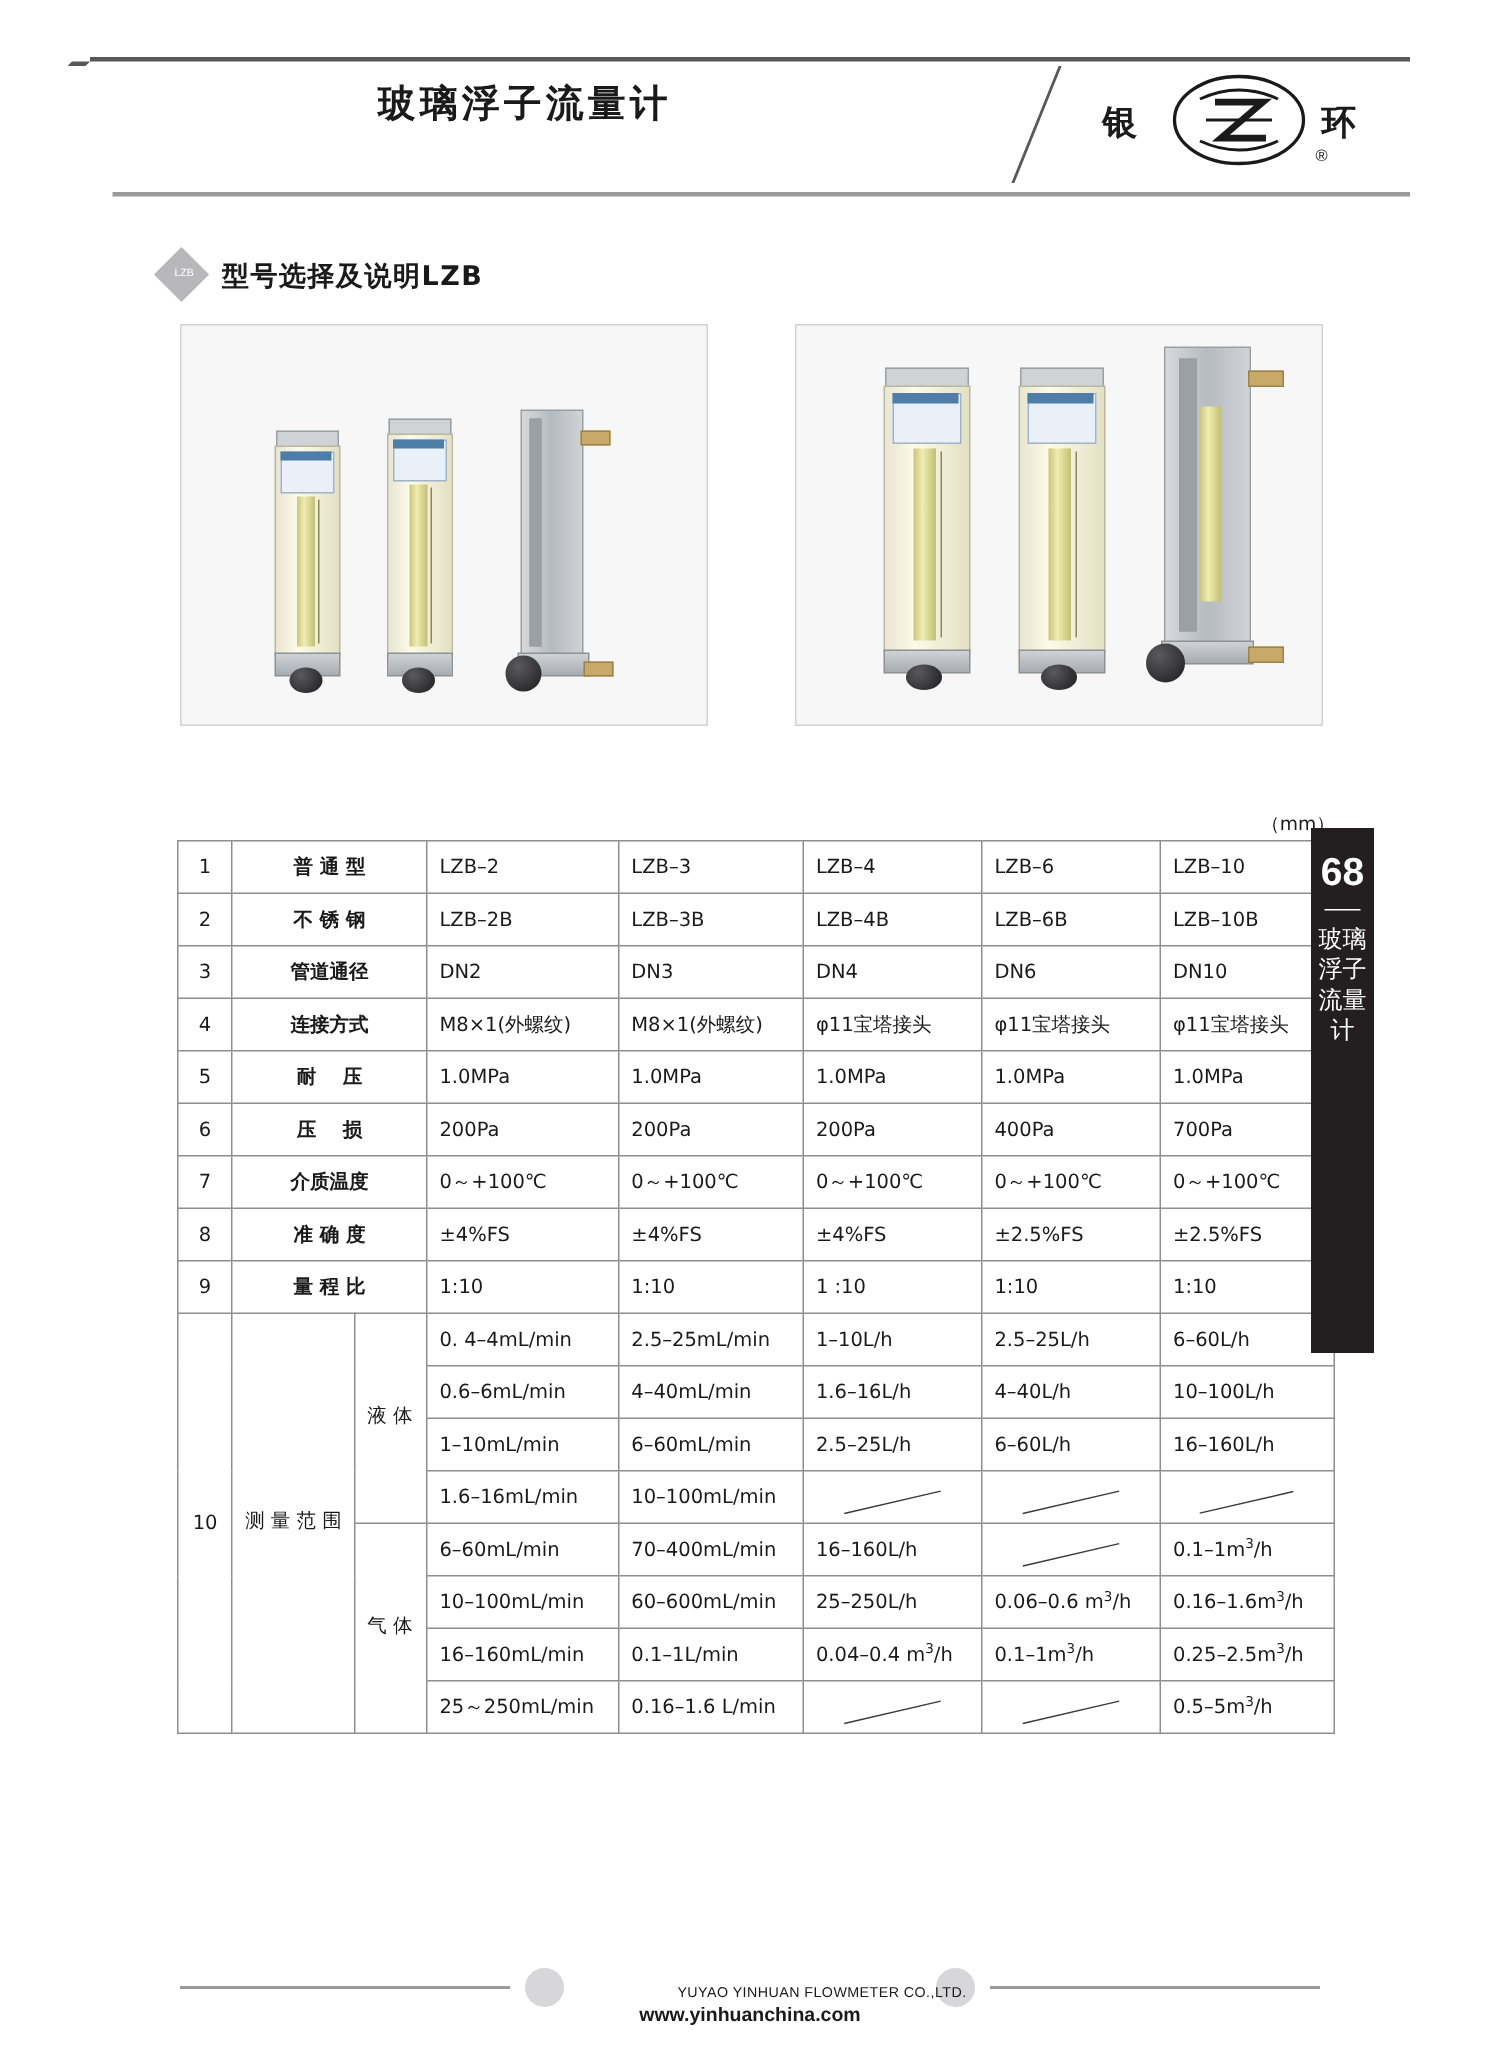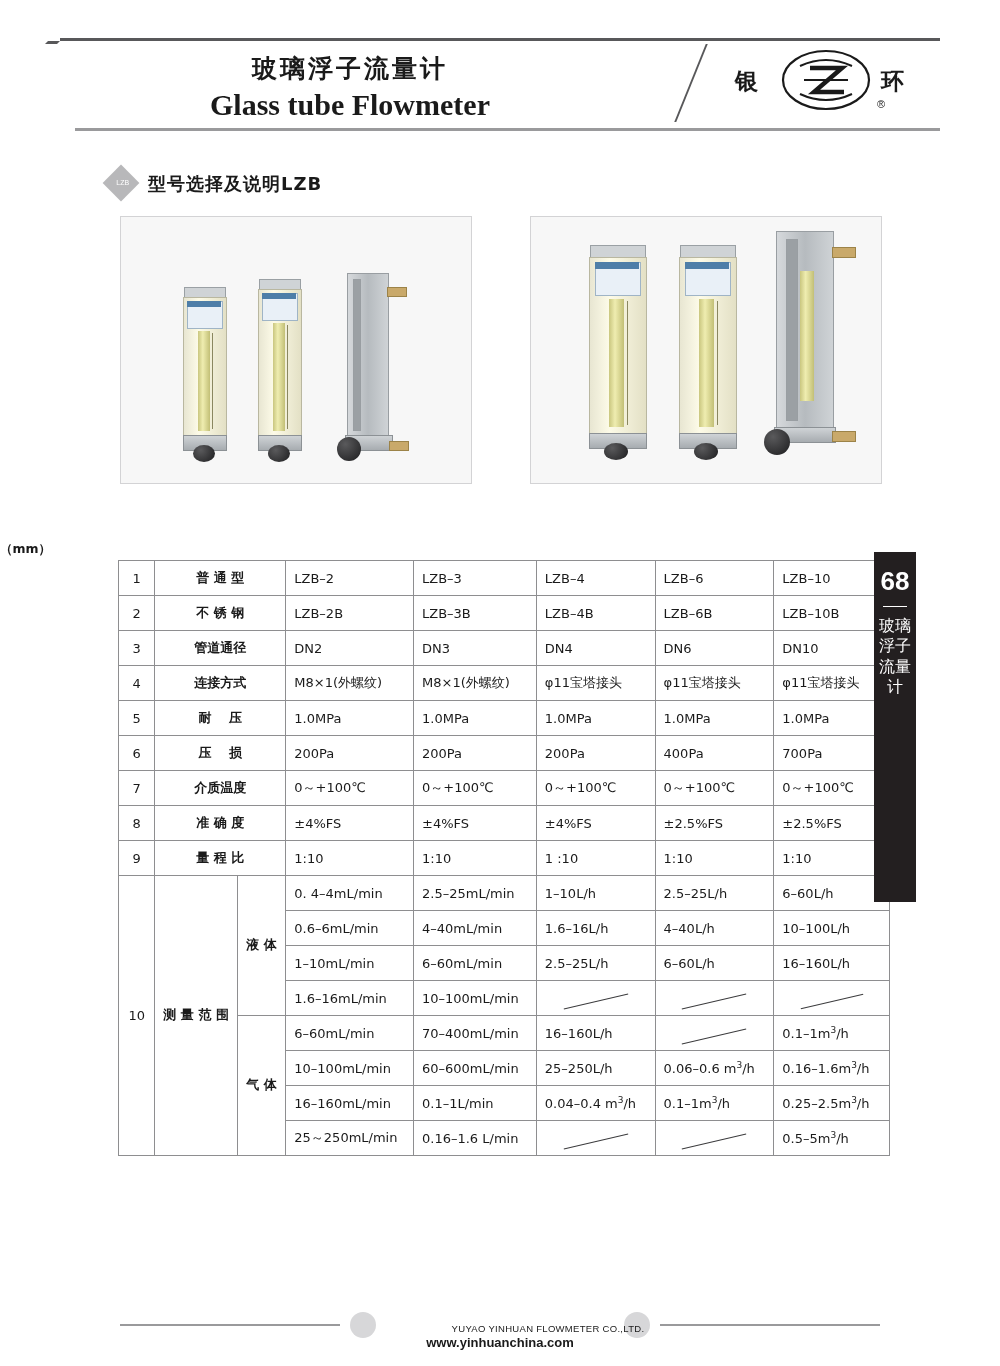--- a/index.html
+++ b/index.html
@@ -83,22 +83,22 @@
 
   .cap{
     position:absolute;height:24px;border:1px solid #c8c8ca;border-radius:12px;
     background:#ffffff;font-size:12.5px;color:#1a1a1a;text-align:center;line-height:24px;
     font-family:"DejaVu Sans",sans-serif;
   }
   #cap-left{left:185px;top:495px;width:244px;}
   #cap-right{left:591px;top:495px;width:252px;}
 
   .mm-label{
-    position:absolute;left:0;top:541px;width:890px;
-    font-size:12.5px;color:#1a1a1a;font-family:"DejaVu Sans",sans-serif;font-weight:bold;
+    position:absolute;left:0;top:541px;width:890px;text-align:right;
+    font-size:12.5px;color:#1a1a1a;font-family:"DejaVu Sans",sans-serif;
   }
 
   
   .fm{position:absolute;}
   .fm .cap-top{position:absolute;background:#cfd3d6;border:1px solid #9aa0a4;}
   .fm .body{position:absolute;background:linear-gradient(to right,#e8e6d2,#fdfbe8 35%,#e3e0c5);border:1px solid #b9b7a0;}
   .fm .tube{position:absolute;background:linear-gradient(to right,#c9c67f,#efedb0 40%,#c2bf76);}
   .fm .label{position:absolute;background:#e9f0f7;border:1px solid #9fb4c6;}
   .fm .labelbar{position:absolute;background:#4e7ea8;}
   .fm .knob{position:absolute;background:radial-gradient(circle at 35% 30%,#5a5a5c,#1c1c1e);border-radius:50%;}
@@ -117,21 +117,21 @@
     border:1px solid #8e8e90;
     padding:0 8px;
     height:34px;
     vertical-align:middle;
     white-space:nowrap;
   }
   td.idx{width:28px;text-align:center;font-size:13px;}
   td.rowname{width:62px;text-align:center;font-weight:bold;letter-spacing:0;}
   td.vcol{width:134px;}
   td.vert{
-    width:34px;text-align:center;font-weight:bold;line-height:1.15;
+    width:34px;font-weight:normal;line-height:1.15;
   }
   .sub{font-size:9px;vertical-align:super;}
   .diag{position:relative;}
   .diag:after{
     content:"";position:absolute;left:22%;top:58%;width:56%;height:1px;background:#3b3b3d;
     transform:rotate(-13deg);
   }
 
   .note{
     position:absolute;left:118px;top:1262px;font-size:13.5px;color:#1a1a1a;
@@ -175,21 +175,20 @@
 </style>
 </head>
 <body>
 
 <div class="page">
 
   <div class="header">
     <div class="hdr-line-top"></div>
     <div class="hdr-line-bot"></div>
     <div class="title-cn">玻璃浮子流量计</div>
-    <div class="title-en">Glass tube Flowmeter</div>
     <div class="title-slash"></div>
 
     <div class="logo-box">
       <div class="logo-cn-left">银</div>
       <div class="logo-mark">
         <svg width="92" height="64" viewBox="0 0 92 64">
           <ellipse cx="46" cy="32" rx="43" ry="29" fill="none" stroke="#1a1a1a" stroke-width="2.2"></ellipse>
           <path d="M20 18 Q46 6 72 18" fill="none" stroke="#1a1a1a" stroke-width="2"></path>
           <path d="M20 46 Q46 58 72 46" fill="none" stroke="#1a1a1a" stroke-width="2"></path>
           <path d="M30 20 L62 20 L34 44 L64 44" fill="none" stroke="#1a1a1a" stroke-width="4.5" stroke-linejoin="miter"></path>

